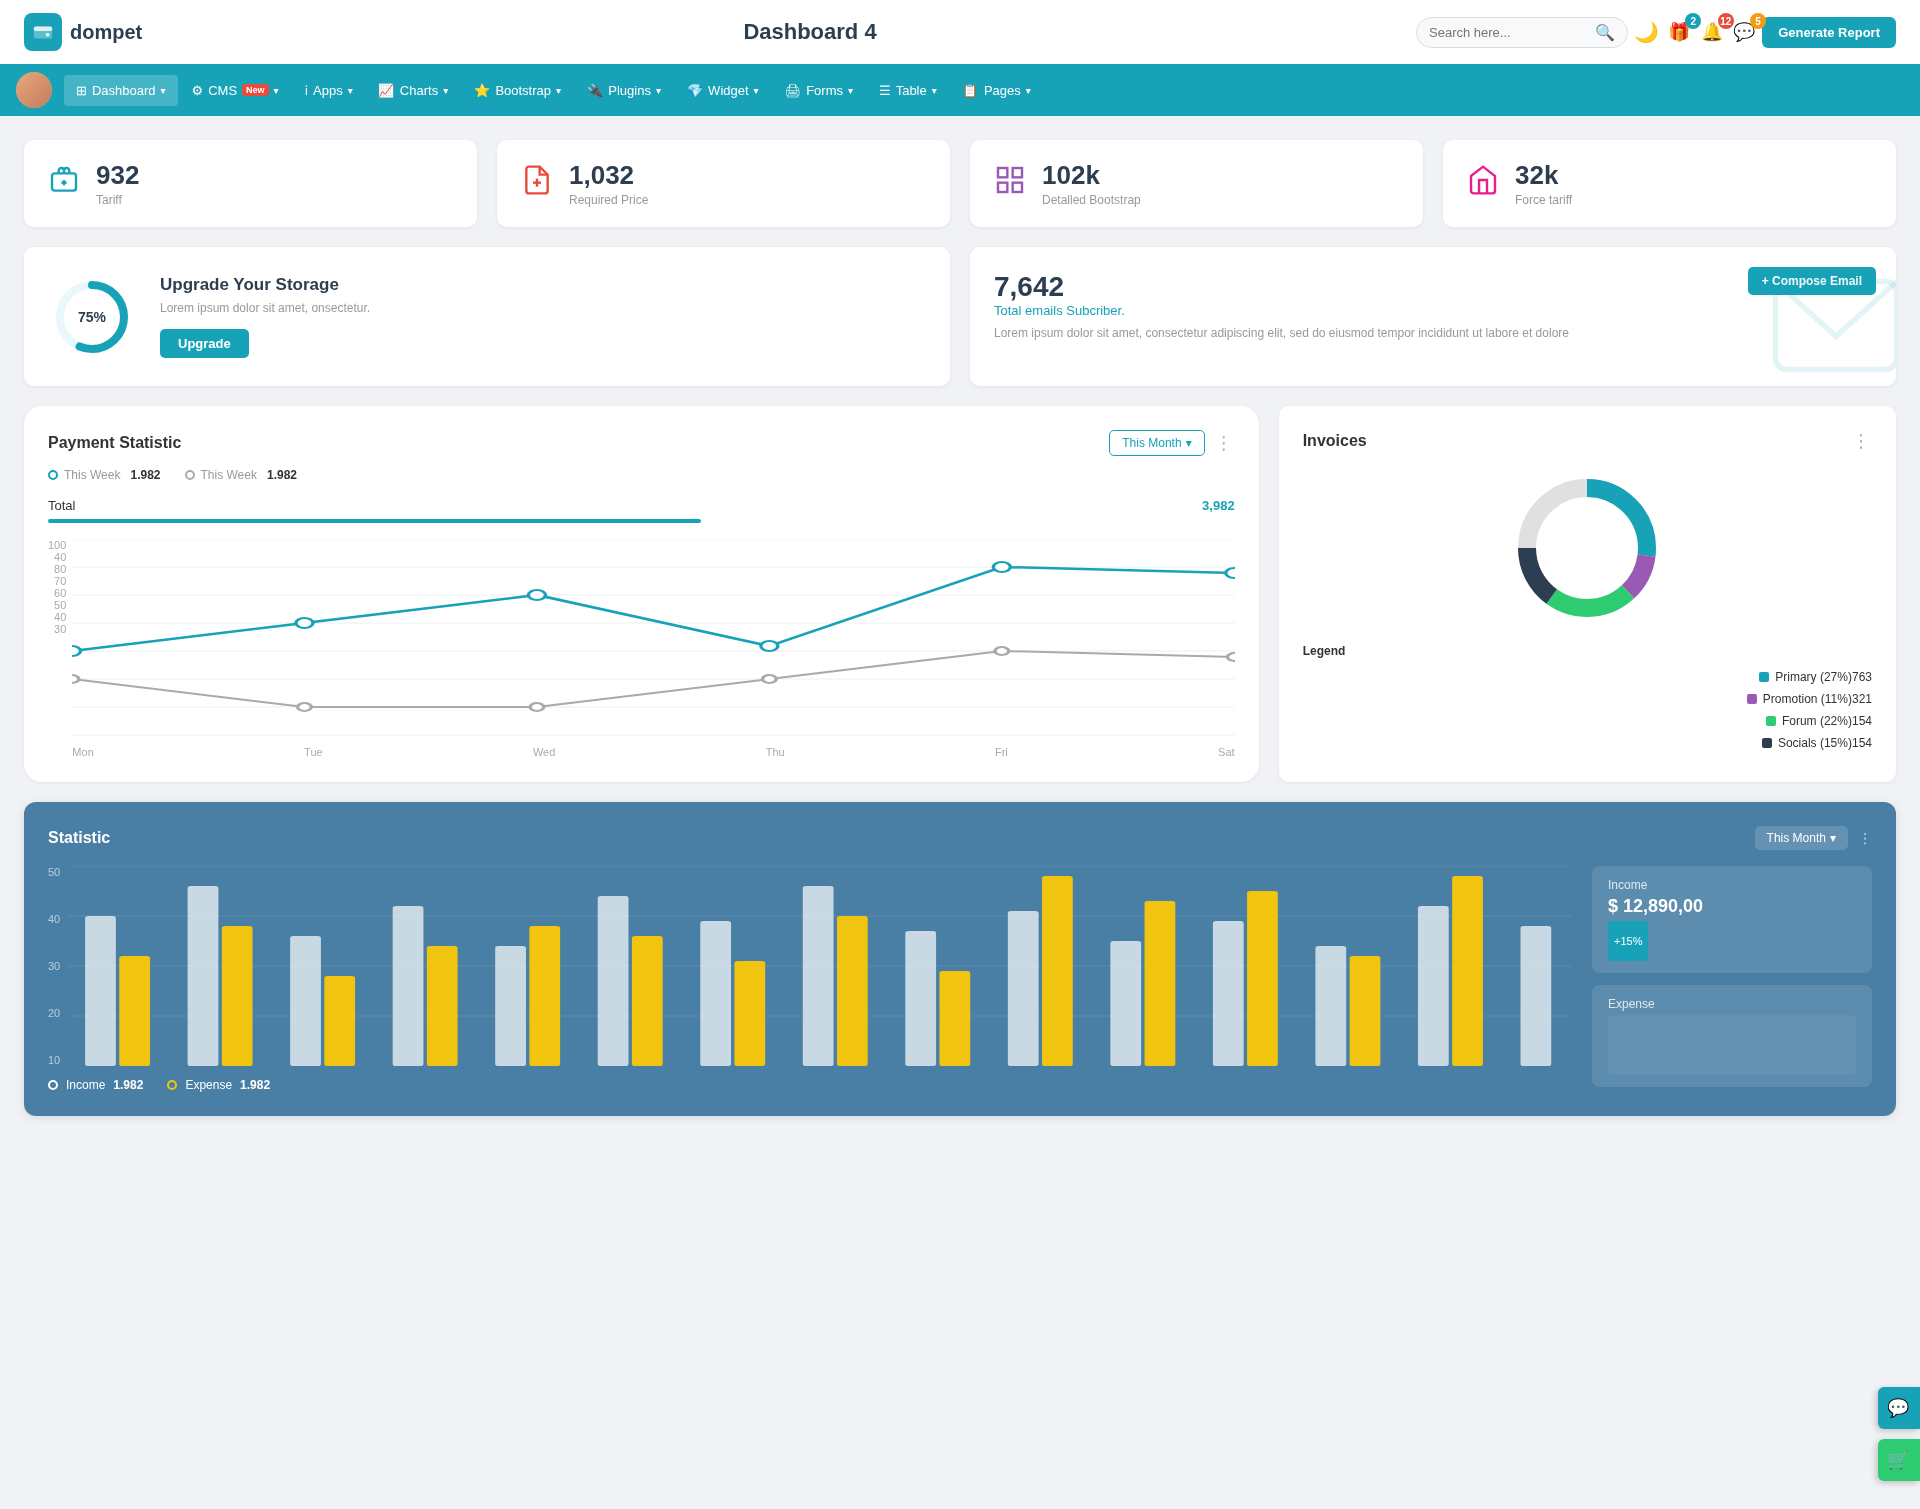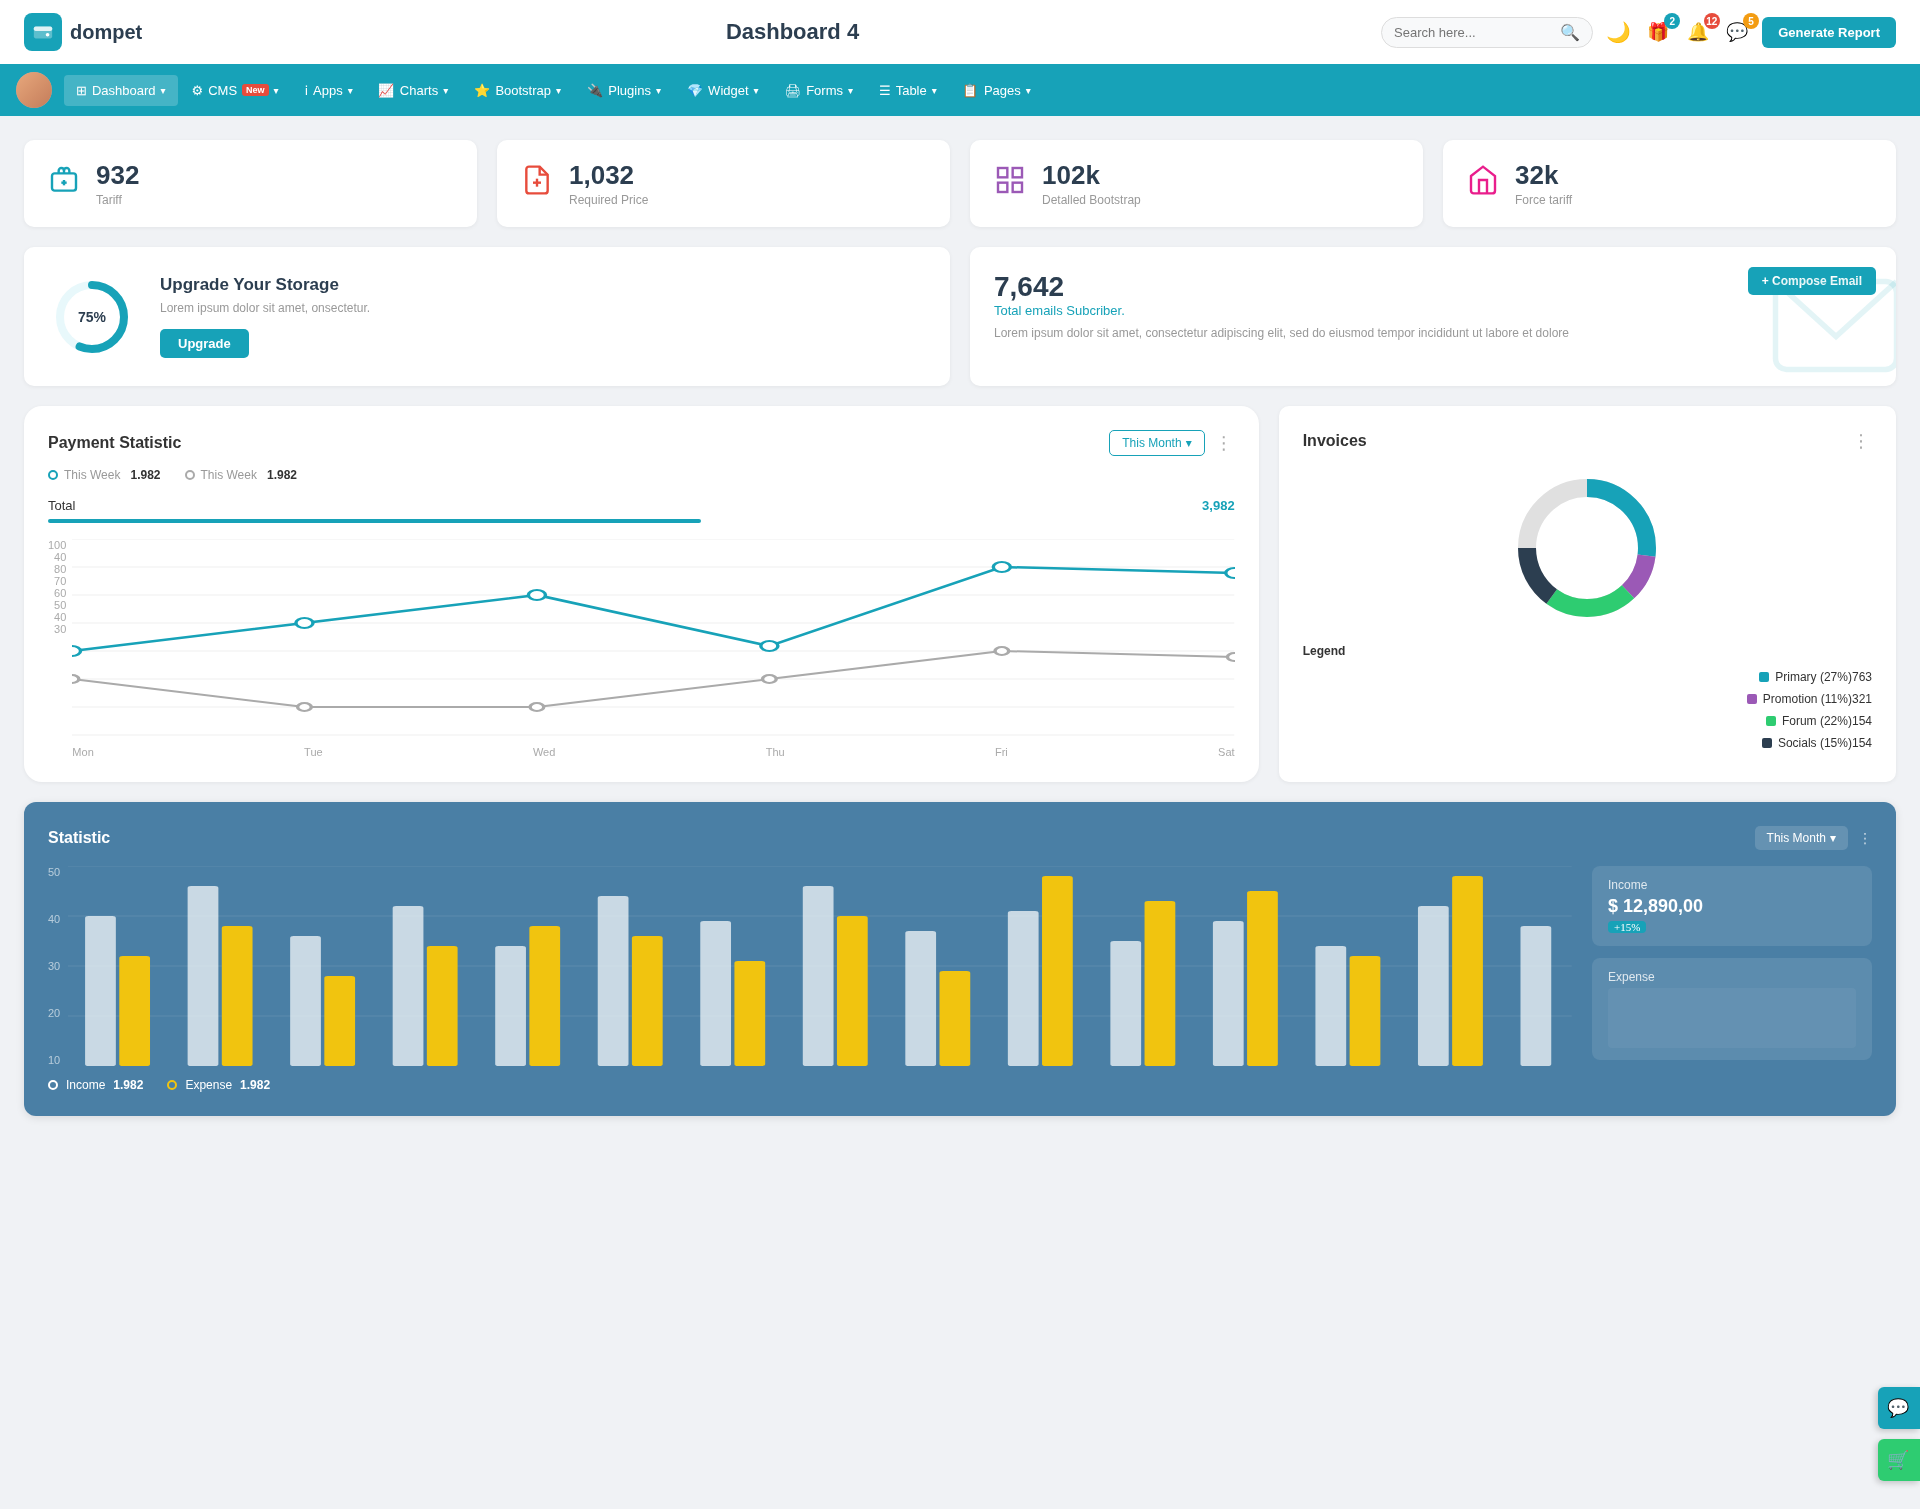--- a/index.html
+++ b/index.html
@@ -11,21 +11,21 @@
       display: flex;
       align-items: center;
       padding: 0 24px;
       height: 64px;
       box-shadow: 0 1px 4px rgba(0,0,0,0.08);
     }
     .logo-area { display: flex; align-items: center; gap: 8px; min-width: 180px; }
     .logo-icon { width: 38px; height: 38px; background: #17a2b8; border-radius: 8px; display: flex; align-items: center; justify-content: center; color: #fff; font-size: 18px; }
     .logo-text { font-size: 20px; font-weight: 700; color: #2c3e50; }
     .page-title { flex: 1; text-align: center; font-size: 22px; font-weight: 600; color: #2c3e50; }
-    .header-right { display: flex; align-items: center; gap: 9px; }
+    .header-right { display: flex; align-items: center; gap: 2px; }
     .search-box { display: flex; align-items: center; border: 1px solid #ddd; border-radius: 20px; padding: 5px 12px; gap: 6px; background: #f8f9fa; }
     .search-box input { border: none; background: transparent; outline: none; font-size: 13px; width: 160px; }
     .header-icon { position: relative; cursor: pointer; color: #666; font-size: 18px; padding: 4px; }
     .badge { position: absolute; top: -4px; right: -6px; background: #17a2b8; color: #fff; border-radius: 50%; font-size: 10px; width: 16px; height: 16px; display: flex; align-items: center; justify-content: center; font-weight: 700; }
     .badge-red { background: #e74c3c; }
     .badge-orange { background: #f39c12; }
     .generate-btn { background: #17a2b8; color: #fff; border: none; padding: 8px 16px; border-radius: 6px; cursor: pointer; font-size: 13px; font-weight: 600; display: flex; align-items: center; gap: 6px; }
 
     
     .nav-bar {
@@ -102,21 +102,21 @@
     .legend-name { display: flex; align-items: center; }
 
     
     .statistic-card { background: #4a7fa5; border-radius: 12px; padding: 24px; box-shadow: 0 2px 8px rgba(0,0,0,0.1); }
     .statistic-header { display: flex; justify-content: space-between; align-items: center; margin-bottom: 16px; }
     .statistic-title { color: #fff; font-size: 16px; font-weight: 700; }
     .stat-filter-btn { background: rgba(255,255,255,0.15); color: #fff; border: none; padding: 5px 12px; border-radius: 5px; font-size: 12px; cursor: pointer; display: flex; align-items: center; gap: 4px; }
     .income-box { background: rgba(255,255,255,0.1); border-radius: 8px; padding: 12px 16px; color: #fff; }
     .income-label { font-size: 12px; opacity: 0.8; margin-bottom: 4px; }
     .income-val { font-size: 18px; font-weight: 700; }
-    .income-change { background: #17a2b8; border-radius: 4px; padding: 0 6px; font-size: 11px; color: #fff; display: inline-block; margin-top: 4px; font-family: Liberation Serif, serif; }
+    .income-change { background: #17a2b8; border-radius: 4px; padding: 14px 6px; font-size: 11px; color: #fff; display: inline-block; margin-top: 4px; }
     .stat-legend-item { display: flex; align-items: center; gap: 8px; color: #fff; font-size: 12px; }
 
     
     .three-dots { color: #aaa; cursor: pointer; font-size: 18px; letter-spacing: 2px; }
 
     
     ::-webkit-scrollbar { width: 6px; }
     ::-webkit-scrollbar-track { background: #f1f1f1; }
     ::-webkit-scrollbar-thumb { background: #ccc; border-radius: 3px; }
 

